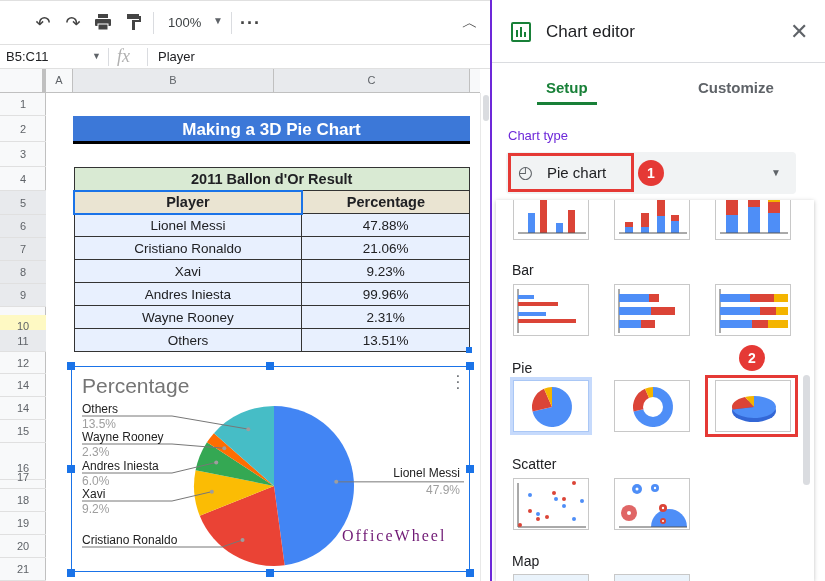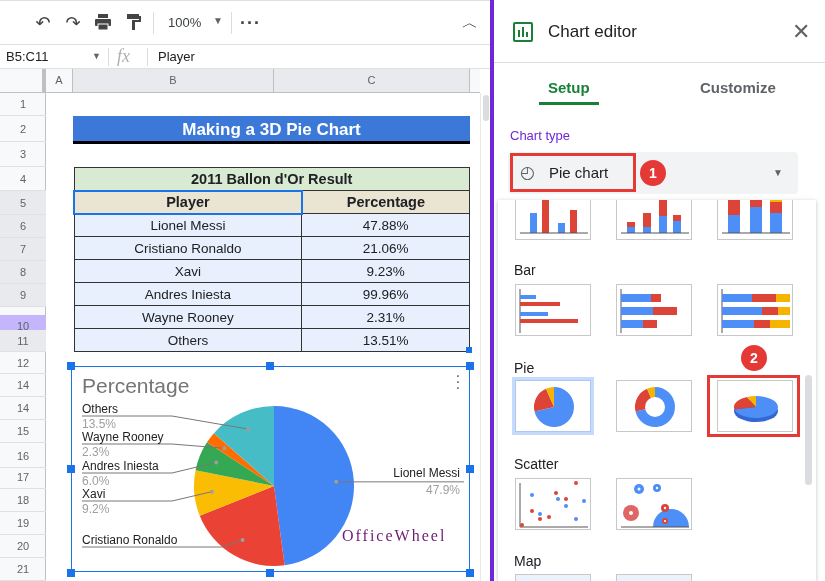--- a/index.html
+++ b/index.html
@@ -33,21 +33,21 @@
 .handle{position:absolute;width:8px;height:8px;background:#1a73e8}
 #chart-title{left:10px;top:7px;font-size:21px;color:#757575}
 #chart-menu{left:382px;top:6px;font-size:16px;color:#5f6368;line-height:6px;width:8px;text-align:center}
 .lbl-name{position:absolute;font-size:12px;color:#222}
 .lbl-pct{position:absolute;font-size:12px;color:#9e9e9e}
 #watermark{left:270px;top:160px;font-family:"Liberation Serif",serif;font-size:16px;letter-spacing:2px;color:#701a75}
 
 #vscroll{left:480px;top:93px;width:10px;height:488px;background:#fff;border-left:1px solid #e8e8e8}
 #vthumb{left:2px;top:2px;width:6px;height:26px;background:#dadce0;border-radius:3px}
 
-#editor{left:490px;top:0;width:335px;height:581px;background:#fff;border-left:4px solid #6d28d9}
+#editor{left:490px;top:0;width:335px;height:581px;background:#fff;border-left:2px solid #6d28d9}
 #ed-icon{left:19px;top:22px;width:20px;height:20px;border:2px solid #188038;border-radius:2px}
 #ed-title{left:54px;top:22px;font-size:17px;color:#202124}
 #ed-close{left:298px;top:19px;font-size:22px;color:#5f6368}
 #ed-div{left:0;top:62px;width:335px;height:1px;background:#dadce0}
 #tab-setup{left:54px;top:79px;font-size:15px;color:#188038;font-weight:bold}
 #tab-ul{left:45px;top:102px;width:60px;height:3px;background:#188038}
 #tab-cust{left:206px;top:79px;font-size:15px;color:#5f6368;font-weight:bold}
 #ct-label{left:16px;top:128px;font-size:13px;color:#6d28d9}
 #ct-select{left:14px;top:152px;width:290px;height:42px;background:#f1f3f4;border-radius:4px}
 #ct-hl{left:16px;top:153px;width:126px;height:39px;border:3px solid #e53935}
@@ -111,27 +111,27 @@
 <div id="rowhdr" class="abs">
     <div class="rh" style="top: 0px; height: 23px; line-height: 23px;">1</div>
     <div class="rh" style="top: 23px; height: 26px; line-height: 26px;">2</div>
     <div class="rh" style="top: 49px; height: 25px; line-height: 25px;">3</div>
     <div class="rh" style="top: 74px; height: 24px; line-height: 24px;">4</div>
     <div class="rh" style="top: 98px; height: 24px; line-height: 24px; background: rgb(232, 234, 237);">5</div>
     <div class="rh" style="top: 122px; height: 23px; line-height: 23px; background: rgb(232, 234, 237);">6</div>
     <div class="rh" style="top: 145px; height: 23px; line-height: 23px; background: rgb(232, 234, 237);">7</div>
     <div class="rh" style="top: 168px; height: 23px; line-height: 23px; background: rgb(232, 234, 237);">8</div>
     <div class="rh" style="top: 191px; height: 23px; line-height: 23px; background: rgb(232, 234, 237);">9</div>
-    <div class="rh" style="top: 222px; height: 23px; line-height: 23px; background: #c4b5fd;">10</div>
+    <div class="rh" style="top: 222px; height: 23px; line-height: 23px; background: #fef9c3;">10</div>
     <div class="rh" style="top: 237px; height: 22px; line-height: 22px; background: rgb(232, 234, 237);">11</div>
     <div class="rh" style="top: 259px; height: 22px; line-height: 22px;">12</div>
     <div class="rh" style="top: 281px; height: 23px; line-height: 23px;">14</div>
     <div class="rh" style="top: 304px; height: 23px; line-height: 23px;">14</div>
     <div class="rh" style="top: 327px; height: 23px; line-height: 23px;">15</div>
-    <div class="rh" style="top: 352px; height: 23px; line-height: 23px;">16</div>
+    <div class="rh" style="top: 364px; height: 23px; line-height: 23px;">16</div>
     <div class="rh" style="top: 373px; height: 23px; line-height: 23px;">17</div>
     <div class="rh" style="top: 396px; height: 23px; line-height: 23px;">18</div>
     <div class="rh" style="top: 419px; height: 23px; line-height: 23px;">19</div>
     <div class="rh" style="top: 442px; height: 23px; line-height: 23px;">20</div>
     <div class="rh" style="top: 465px; height: 23px; line-height: 23px;">21</div>
   </div>
 
 <div id="title-cell" class="abs">Making a 3D Pie Chart</div>
 
 <table id="data">

